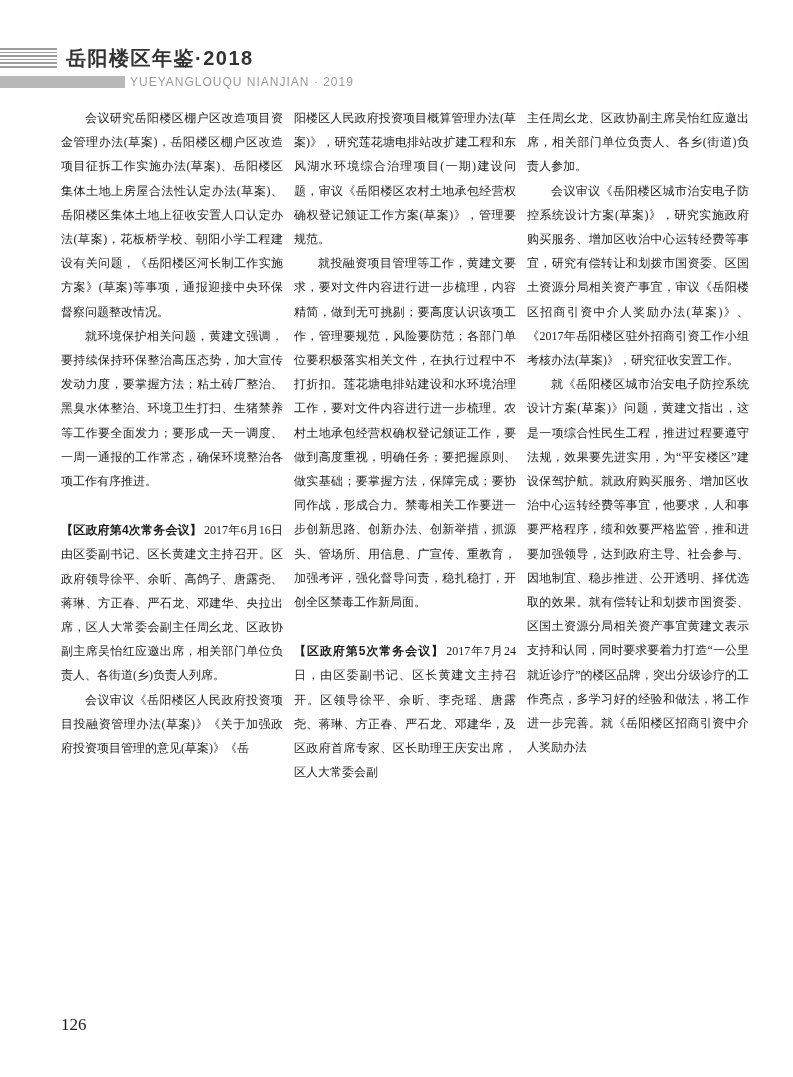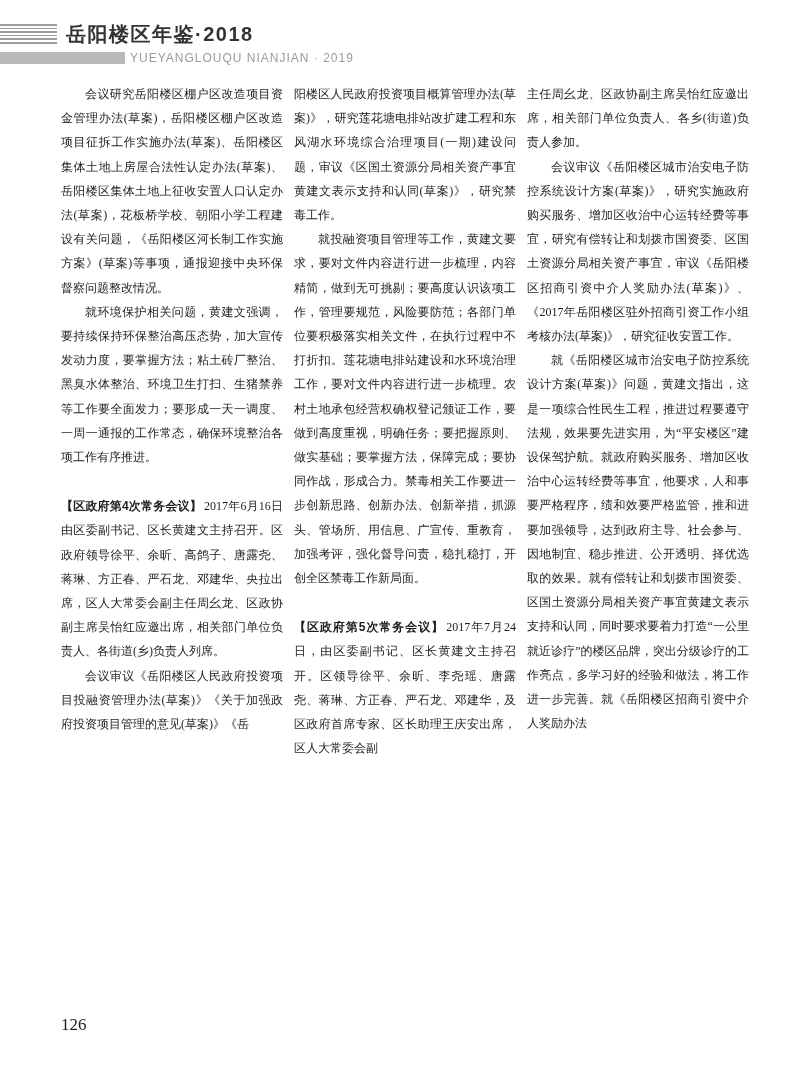--- a/index.html
+++ b/index.html
@@ -8,21 +8,21 @@
     width: 793px;
     height: 1077px;
     margin: 0 auto;
     background: #ffffff;
     font-family: "Liberation Serif", "DejaVu Serif", serif;
     color: #1d1d1d;
     overflow: hidden;
   }
 
   
-  .page-header { padding-top: 20px; }
+  .page-header { padding-top: 44px; }
   .title-row { display: flex; align-items: center; height: 28px; }
   .deco-lines {
     width: 57px; height: 21px; margin-right: 9px; flex: 0 0 auto;
     background: repeating-linear-gradient(to bottom, #9e9e9e 0 1.6px, transparent 1.6px 3.6px);
   }
   .title {
     font-family: "Liberation Sans", "DejaVu Sans", sans-serif;
     font-weight: 700; font-size: 20px; color: #333333; letter-spacing: 1.5px;
     white-space: nowrap;
   }
@@ -78,21 +78,21 @@
   <main class="body-columns">
 
     <section class="col">
       <p class="para indent">会议研究岳阳楼区棚户区改造项目资金管理办法(草案)，岳阳楼区棚户区改造项目征拆工作实施办法(草案)、岳阳楼区集体土地上房屋合法性认定办法(草案)、岳阳楼区集体土地上征收安置人口认定办法(草案)，花板桥学校、朝阳小学工程建设有关问题，《岳阳楼区河长制工作实施方案》(草案)等事项，通报迎接中央环保督察问题整改情况。</p>
       <p class="para indent">就环境保护相关问题，黄建文强调，要持续保持环保整治高压态势，加大宣传发动力度，要掌握方法；粘土砖厂整治、黑臭水体整治、环境卫生打扫、生猪禁养等工作要全面发力；要形成一天一调度、一周一通报的工作常态，确保环境整治各项工作有序推进。</p>
       <p class="para entry"><span class="entry-head">【区政府第4次常务会议】</span><span class="entry-body">2017年6月16日由区委副书记、区长黄建文主持召开。区政府领导徐平、余昕、高鸽子、唐露尧、蒋琳、方正春、严石龙、邓建华、央拉出席，区人大常委会副主任周幺龙、区政协副主席吴怡红应邀出席，相关部门单位负责人、各街道(乡)负责人列席。</span></p>
       <p class="para indent">会议审议《岳阳楼区人民政府投资项目投融资管理办法(草案)》《关于加强政府投资项目管理的意见(草案)》《岳</p>
     </section>
 
     <section class="col">
-      <p class="para">阳楼区人民政府投资项目概算管理办法(草案)》，研究莲花塘电排站改扩建工程和东风湖水环境综合治理项目(一期)建设问题，审议《区国土资源分局相关资产事宜黄建文表示支持和认同(草案)》，研究禁毒工作。</p>
+      <p class="para">阳楼区人民政府投资项目概算管理办法(草案)》，研究莲花塘电排站改扩建工程和东风湖水环境综合治理项目(一期)建设问题，审议《岳阳楼区农村土地承包经营权确权登记颁证工作方案(草案)》，管理要规范。</p>
       <p class="para indent">就投融资项目管理等工作，黄建文要求，要对文件内容进行进一步梳理，内容精简，做到无可挑剔；要高度认识该项工作，管理要规范，风险要防范；各部门单位要积极落实相关文件，在执行过程中不打折扣。莲花塘电排站建设和水环境治理工作，要对文件内容进行进一步梳理。农村土地承包经营权确权登记颁证工作，要做到高度重视，明确任务；要把握原则、做实基础；要掌握方法，保障完成；要协同作战，形成合力。禁毒相关工作要进一步创新思路、创新办法、创新举措，抓源头、管场所、用信息、广宣传、重教育，加强考评，强化督导问责，稳扎稳打，开创全区禁毒工作新局面。</p>
       <p class="para entry"><span class="entry-head">【区政府第5次常务会议】</span><span class="entry-body">2017年7月24日，由区委副书记、区长黄建文主持召开。区领导徐平、余昕、李尧瑶、唐露尧、蒋琳、方正春、严石龙、邓建华，及区政府首席专家、区长助理王庆安出席，区人大常委会副</span></p>
     </section>
 
     <section class="col">
       <p class="para">主任周幺龙、区政协副主席吴怡红应邀出席，相关部门单位负责人、各乡(街道)负责人参加。</p>
       <p class="para indent">会议审议《岳阳楼区城市治安电子防控系统设计方案(草案)》，研究实施政府购买服务、增加区收治中心运转经费等事宜，研究有偿转让和划拨市国资委、区国土资源分局相关资产事宜，审议《岳阳楼区招商引资中介人奖励办法(草案)》、《2017年岳阳楼区驻外招商引资工作小组考核办法(草案)》，研究征收安置工作。</p>
       <p class="para indent">就《岳阳楼区城市治安电子防控系统设计方案(草案)》问题，黄建文指出，这是一项综合性民生工程，推进过程要遵守法规，效果要先进实用，为“平安楼区”建设保驾护航。就政府购买服务、增加区收治中心运转经费等事宜，他要求，人和事要严格程序，绩和效要严格监管，推和进要加强领导，达到政府主导、社会参与、因地制宜、稳步推进、公开透明、择优选取的效果。就有偿转让和划拨市国资委、区国土资源分局相关资产事宜黄建文表示支持和认同，同时要求要着力打造“一公里就近诊疗”的楼区品牌，突出分级诊疗的工作亮点，多学习好的经验和做法，将工作进一步完善。就《岳阳楼区招商引资中介人奖励办法</p>
     </section>
 

